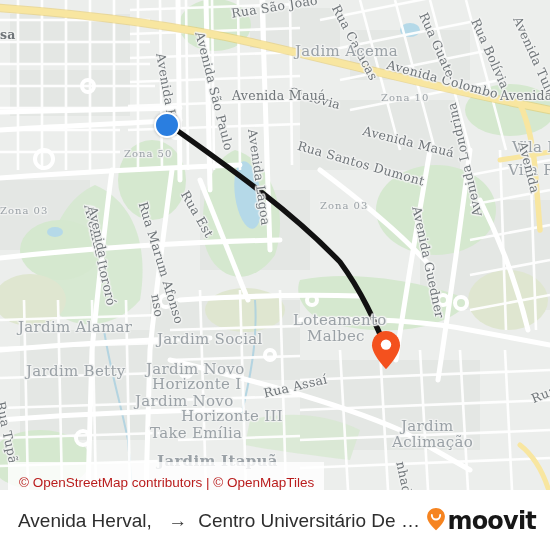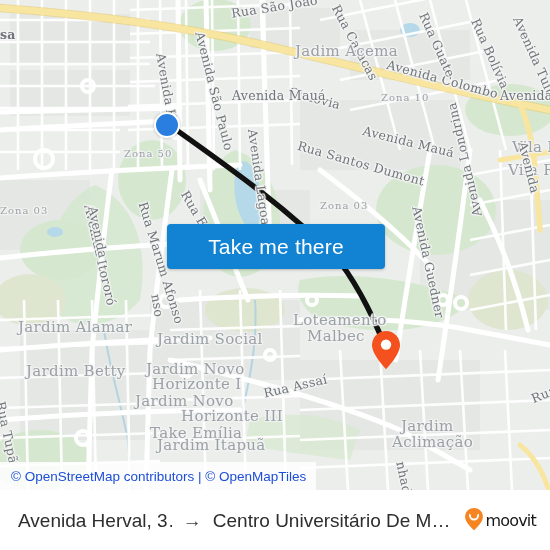--- a/index.html
+++ b/index.html
@@ -81,29 +81,29 @@
     box-shadow: 0 1px 3px rgba(0,0,0,0.22);
     display: flex;
     align-items: center;
     justify-content: center;
     padding: 0;
   }
 
   
   .attribution {
     position: absolute;
-    left: 0; top: 462px;
+    left: 8px; top: 462px;
     height: 28px;
     padding: 0 10px 0 11px;
     background: rgba(255,255,255,0.82);
     display: flex;
-    align-items: center;
+    align-items: flex-end;
     font-family: "Liberation Sans", sans-serif;
     font-size: 13.5px;
-    color: #1d4ed8;
+    color: #b91c1c;
     white-space: nowrap;
   }
 
   
   .footer {
     position: absolute;
     left: 0; top: 490px;
     width: 550px; height: 60px;
     background: #ffffff;
     display: flex;
@@ -131,22 +131,22 @@
 
   .brand {
     display: flex;
     align-items: center;
     flex: 0 0 auto;
     gap: 1px;
     padding-left: 6px;
   }
   .brand-word {
     font-family: "DejaVu Sans", sans-serif;
-    font-size: 16px;
-    font-weight: normal;
+    font-size: 24px;
+    font-weight: bold;
     color: #171717;
     letter-spacing: -0.8px;
   }
 </style>
 </head>
 <body>
 
 <div id="app">
 
   <div class="map">
@@ -304,44 +304,41 @@
         <div class="lbl place" style="left: 293px; top: 311px; transform-origin: 0px 0px;">Loteamento</div>
         <div class="lbl place" style="left: 307px; top: 327px; transform-origin: 0px 0px;">Malbec</div>
         <div class="lbl place" style="left: 18px; top: 318px; transform-origin: 0px 0px;">Jardim Alamar</div>
         <div class="lbl place" style="left: 157px; top: 330px; transform-origin: 0px 0px;">Jardim Social</div>
         <div class="lbl place" style="left: 26px; top: 362px; transform-origin: 0px 0px;">Jardim Betty</div>
         <div class="lbl place" style="left: 146px; top: 360px; transform-origin: 0px 0px;">Jardim Novo</div>
         <div class="lbl place" style="left: 152px; top: 375px; transform-origin: 0px 0px;">Horizonte I</div>
         <div class="lbl place" style="left: 135px; top: 392px; transform-origin: 0px 0px;">Jardim Novo</div>
         <div class="lbl place" style="left: 137px; top: 407px; transform-origin: 0px 0px; margin-left: 44px;">Horizonte III</div>
         <div class="lbl place" style="left: 150px; top: 424px; transform-origin: 0px 0px;">Take Emília</div>
-        <div class="lbl place" style="left: 157px; top: 436px; transform-origin: 0px 0px;">Jardim Itapuã</div>
+        <div class="lbl place" style="left: 157px; top: 452px; transform-origin: 0px 0px; font-weight: bold;">Jardim Itapuã</div>
         <div class="lbl street" style="left: 8px; top: 400px; transform-origin: 0px 0px; transform: rotate(78deg);">Rua Tupã</div>
         <div class="lbl street" style="left: 262px; top: 386px; transform-origin: 0px 0px; transform: rotate(-13deg);">Rua Assaí</div>
         <div class="lbl street" style="left: 529px; top: 392px; transform-origin: 0px 0px; transform: rotate(-22deg);">Rua</div>
         <div class="lbl place" style="left: 401px; top: 417px; transform-origin: 0px 0px;">Jardim</div>
         <div class="lbl place" style="left: 392px; top: 433px; transform-origin: 0px 0px;">Aclimação</div>
         <div class="lbl street" style="left: 408px; top: 460px; transform-origin: 0px 0px; transform: rotate(78deg);">nhada</div>
         <div class="lbl street" style="left: 500px; top: 88px; transform-origin: 0px 0px;">Avenida M</div>
         <div class="lbl street" style="left: 530px; top: 140px; transform-origin: 0px 0px; transform: rotate(76deg);">Avenida</div>
         <div class="lbl street" style="left: 163px; top: 293px; transform-origin: 0px 0px; transform: rotate(80deg);">nso</div>
       </div>
 
     <div class="origin-dot"></div>
 
     <div class="dest-pin">
       <svg viewBox="0 0 32 40" width="32" height="40">
         <path d="M16 1 C8 1 2 7.4 2 15.2 C2 25 16 39 16 39 C16 39 30 25 30 15.2 C30 7.4 24 1 16 1 Z" fill="#f4511e"></path>
         <circle cx="16" cy="14.6" r="5.2" fill="#ffffff"></circle>
       </svg>
     </div>
 
-    <button class="take-btn">
-      <span>Take me there</span>
-    </button>
 
     <div class="attribution">
       <span>© OpenStreetMap contributors | © OpenMapTiles</span>
     </div>
   </div>
 
   <div class="footer">
     <div class="footer-route">
       <span class="f-origin">Avenida Herval, 3…</span>
       <span class="f-arrow">→</span>

